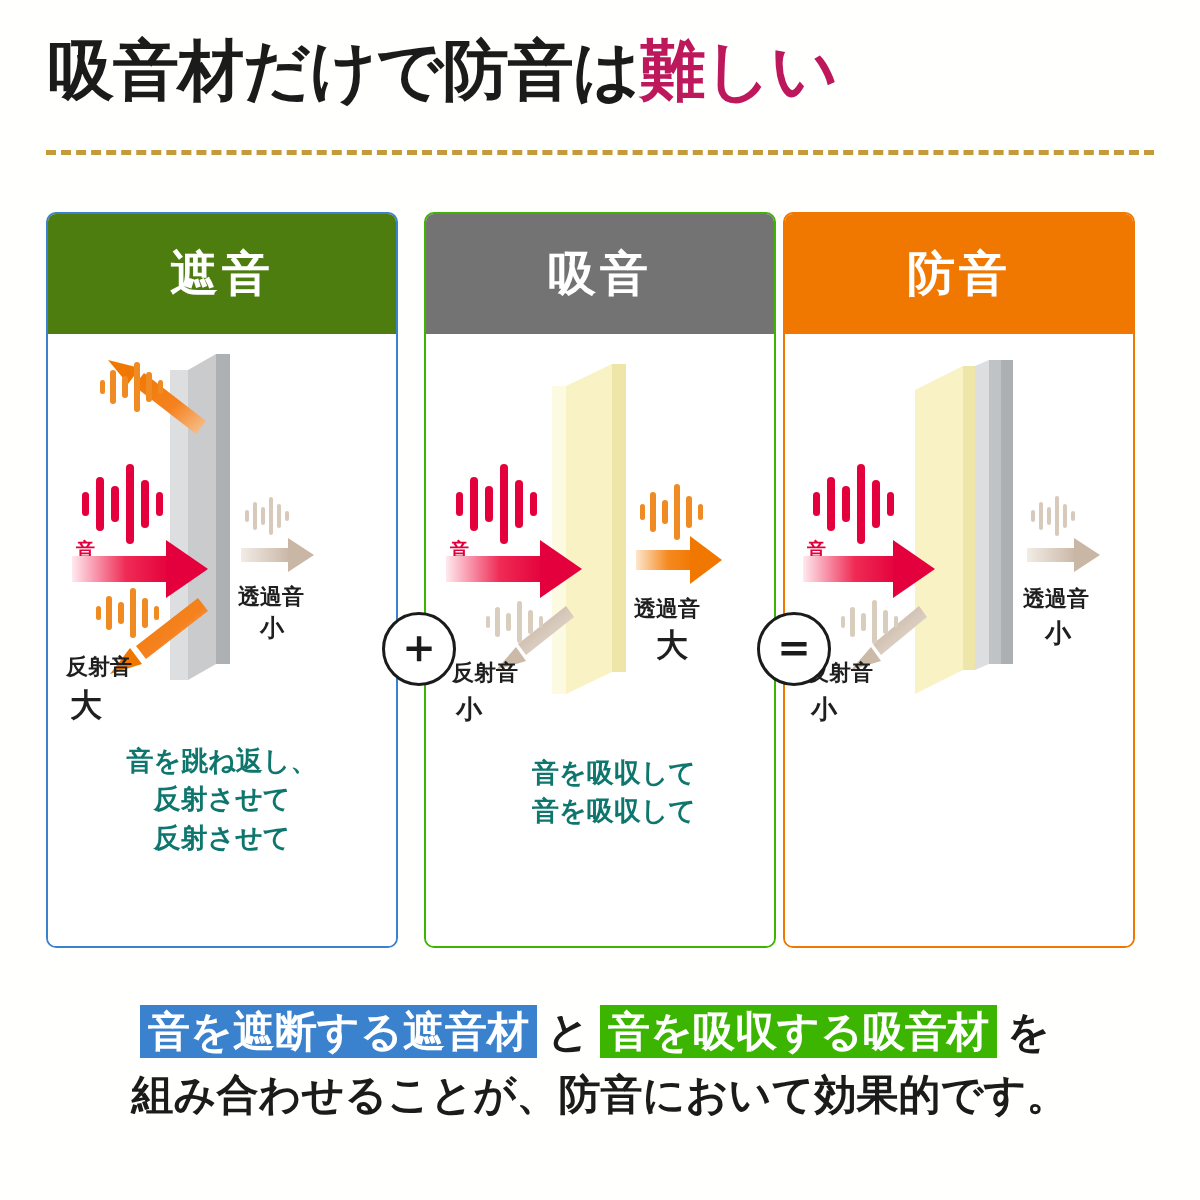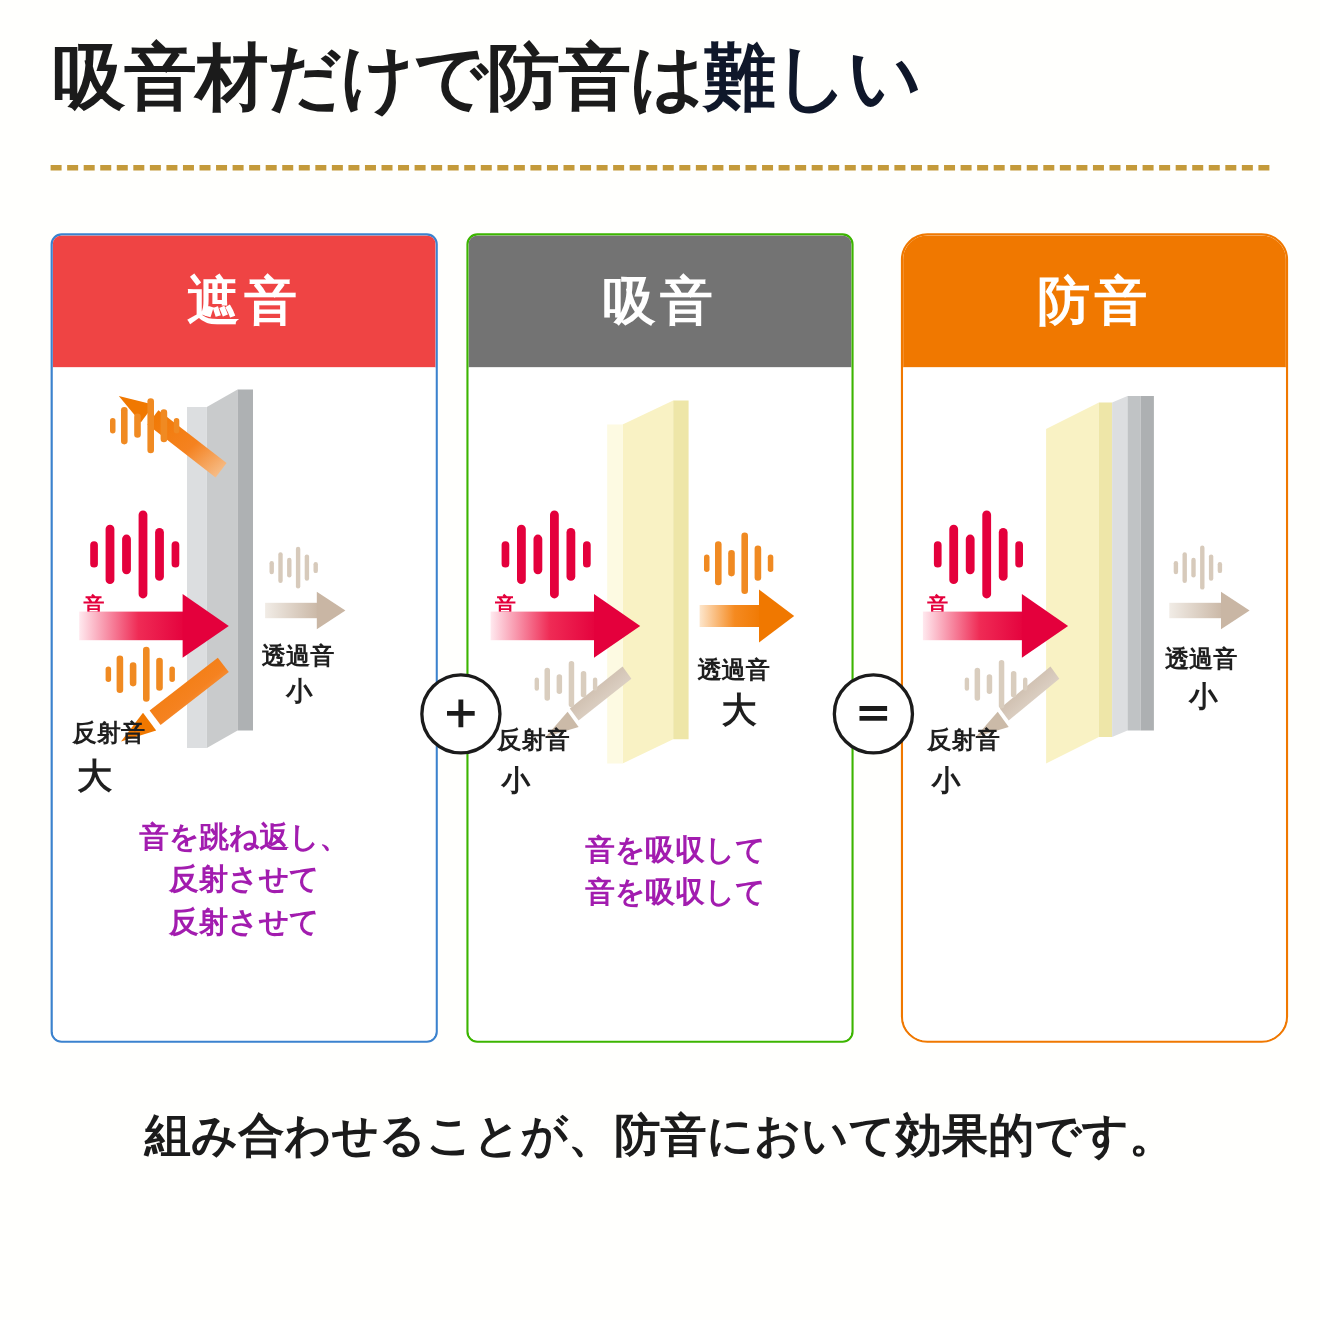--- a/index.html
+++ b/index.html
@@ -11,55 +11,55 @@
     position:relative;
   }
   .page{position:relative;width:1200px;height:1200px;background:#fffffd;}
 
   
   .title{
     position:absolute;left:48px;top:34px;
     font-size:66px;font-weight:bold;letter-spacing:-1px;
     color:#1b1b1b;white-space:nowrap;line-height:1.1;
   }
-  .title .accent{color:#0f172a;}
+  .title .accent{color:#be185d;}
 
   .divider{
     position:absolute;left:46px;top:150px;width:1108px;height:0;
     border-top:5px dashed #c49a3a;
   }
 
   
   .cards{position:absolute;left:46px;top:212px;width:1108px;height:738px;}
   .card{
     position:absolute;top:0;width:352px;height:736px;
     background:#ffffff;border-radius:10px;box-sizing:border-box;
     border:2px solid #3b82ce;overflow:hidden;
   }
   .card.c1{left:0;border-color:#3b82ce;}
   .card.c2{left:378px;border-color:#3cb500;}
-  .card.c3{left:773px;border-color:#f07800;border-radius:24px;}
+  .card.c3{left:737px;border-color:#f07800;}
 
   .card-head{
     height:120px;display:flex;align-items:center;justify-content:center;
     color:#ffffff;font-size:48px;font-weight:bold;letter-spacing:4px;
   }
-  .c1 .card-head{background:#ef4444;}
+  .c1 .card-head{background:#4d7c0f;}
   .c2 .card-head{background:#737373;}
   .c3 .card-head{background:#f07800;}
 
   .card-body{position:relative;height:614px;background:#fff;}
 
   
   .diagram{position:absolute;left:0;top:0;width:348px;height:430px;}
   .diagram svg{display:block;}
 
   .card-caption{
     position:absolute;left:0;right:0;top:408px;
-    text-align:center;font-size:27px;font-weight:bold;color:#a21caf;
+    text-align:center;font-size:27px;font-weight:bold;color:#0f766e;
     line-height:1.42;
   }
   .c2 .card-caption,.c3 .card-caption{top:420px;margin-left:28px;}
 
   
   .conn{
     position:absolute;width:68px;height:68px;border-radius:50%;
     background:#ffffff;border:3px solid #1b1b1b;
     display:flex;align-items:center;justify-content:center;
     font-size:46px;font-weight:bold;color:#1b1b1b;line-height:1;
@@ -353,16 +353,17 @@
   </div>
 
   <div class="conn plus">
     <span>＋</span>
   </div>
   <div class="conn eq">
     <span>＝</span>
   </div>
 
   <div class="footer">
+    <div class="row"><span class="hl blue">音を遮断する遮音材</span><span class="plain">と</span><span class="hl green">音を吸収する吸音材</span><span class="plain">を</span></div>
     <div class="row">組み合わせることが、防音において効果的です。</div>
   </div>
 
 </div>
 
 </body></html>

